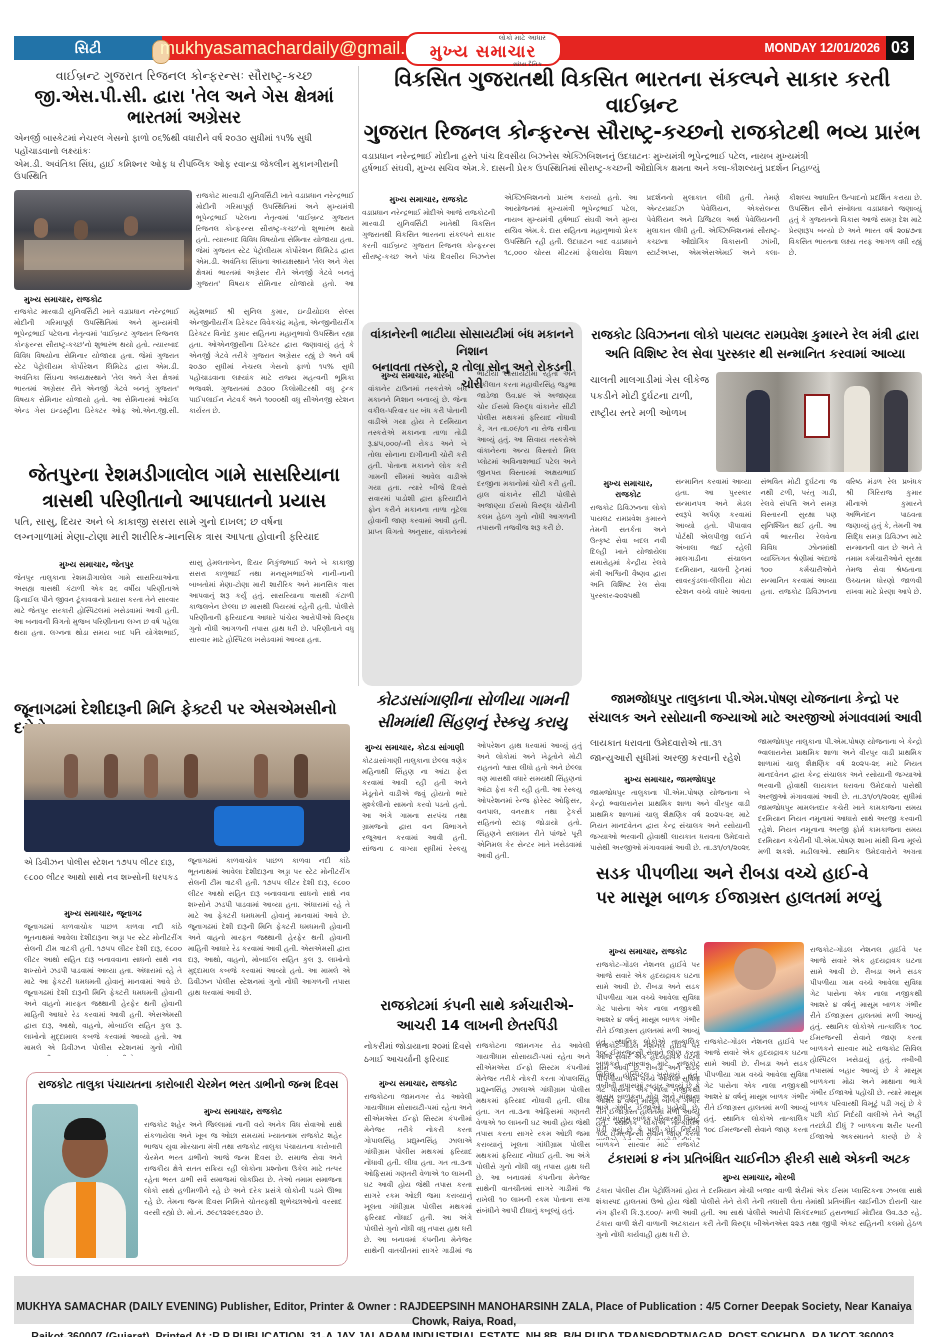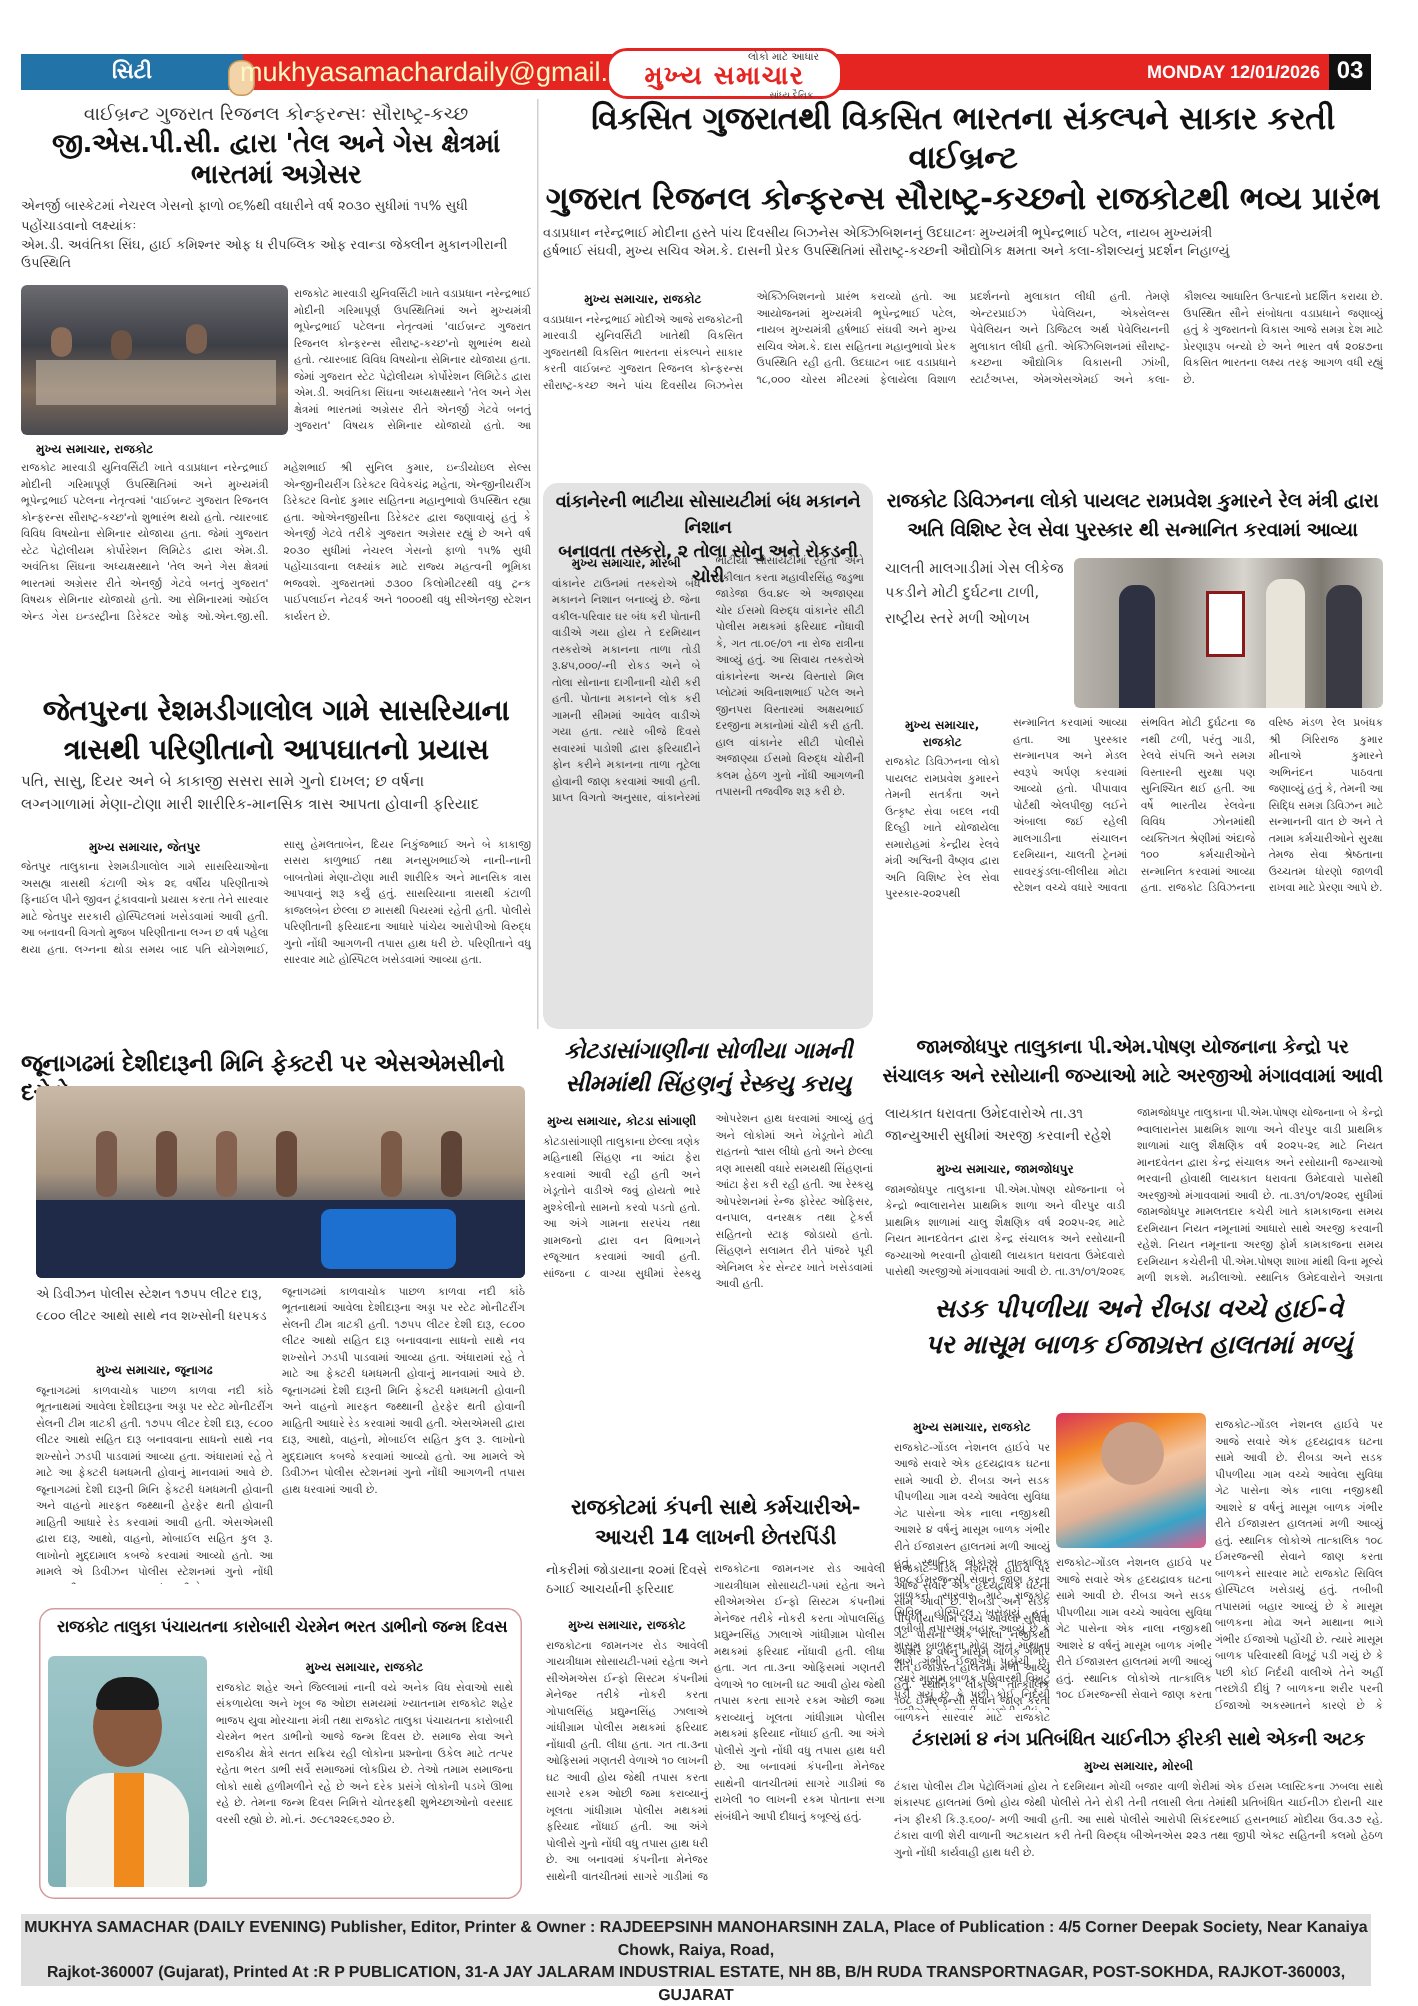--- a/index.html
+++ b/index.html
@@ -26,21 +26,21 @@
   .byline { font-size: 8px; font-weight: bold; text-align: center; color: #111; margin: 2px 0; }
   .body { font-size: 7.2px; line-height: 11px; color: #333; text-align: justify; overflow: hidden; }
   .cols2 { column-count: 2; column-gap: 10px; }
   .cols4 { column-count: 4; column-gap: 9px; }
   .photo { position: absolute; border-radius: 4px; overflow: hidden; }
   .rule { position: absolute; background: #cfcfcf; }
 
   .grey-box { position: absolute; background: #e3e3e3; border-radius: 10px; }
   .pink-box { position: absolute; border: 1.5px solid #d59aa0; border-radius: 10px; }
 
-  .footer { position: absolute; left: 14px; top: 1276px; width: 900px; height: 48px; background: #dedede; font-family: "Liberation Sans", sans-serif; font-weight: bold; font-size: 10.6px; color: #222; text-align: center; line-height: 15px; padding-top: 2px; }
+  .footer { position: absolute; left: 14px; top: 1276px; width: 900px; height: 48px; background: #dedede; font-family: "Liberation Sans", sans-serif; font-weight: bold; font-size: 10.6px; color: #222; text-align: center; line-height: 15px; padding-top: 23px; }
 </style>
 </head>
 <body>
 
 <div class="mast">
   <div class="mast-city">સિટી</div>
   <div class="mast-hand"></div>
   <div class="mast-email">mukhyasamachardaily@gmail.com</div>
   <div class="mast-logo">
     <div class="l1">લોકો માટે આધાર</div>
@@ -186,21 +186,21 @@
 </div>
 <div class="abs body" style="left:590px; top:772px; width:160px; height:82px;">
   <div class="byline">મુખ્ય સમાચાર, જામજોધપુર</div>
   <div>જામજોધપુર તાલુકાના પી.એમ.પોષણ યોજનાના બે કેન્દ્રો ભ્વાલારાનેસ પ્રાથમિક શાળા અને વીરપુર વાડી પ્રાથમિક શાળામાં ચાલુ શૈક્ષણિક વર્ષ ૨૦૨૫-૨૬ માટે નિયત માનદવેતન દ્વારા કેન્દ્ર સંચાલક અને રસોયાની જગ્યાઓ ભરવાની હોવાથી લાયકાત ધરાવતા ઉમેદવારો પાસેથી અરજીઓ મંગાવવામાં આવી છે. તા.૩૧/૦૧/૨૦૨૬ સુધીમાં જામજોધપુર મામલતદાર કચેરી ખાતે કામકાજના સમય દરમિયાન નિયત નમૂનામાં આધારો સાથે અરજી કરવાની રહેશે. નિયત નમૂનાના અરજી ફોર્મ કામકાજના સમય દરમિયાન કચેરીની પી.એમ.પોષણ શાખા માંથી વિના મૂલ્યે મળી શકશે. મહીલાઓ, સ્થાનિક ઉમેદવારોને અગ્રતા આપવામાં આવશે. સમય મર્યાદા બહાર આવેલ અરજીઓ સ્વીકારવામાં આવશે નહીં.</div>
 </div>
 <div class="abs body" style="left:758px; top:736px; width:164px; height:118px;">
   <div>જામજોધપુર તાલુકાના પી.એમ.પોષણ યોજનાના બે કેન્દ્રો ભ્વાલારાનેસ પ્રાથમિક શાળા અને વીરપુર વાડી પ્રાથમિક શાળામાં ચાલુ શૈક્ષણિક વર્ષ ૨૦૨૫-૨૬ માટે નિયત માનદવેતન દ્વારા કેન્દ્ર સંચાલક અને રસોયાની જગ્યાઓ ભરવાની હોવાથી લાયકાત ધરાવતા ઉમેદવારો પાસેથી અરજીઓ મંગાવવામાં આવી છે. તા.૩૧/૦૧/૨૦૨૬ સુધીમાં જામજોધપુર મામલતદાર કચેરી ખાતે કામકાજના સમય દરમિયાન નિયત નમૂનામાં આધારો સાથે અરજી કરવાની રહેશે. નિયત નમૂનાના અરજી ફોર્મ કામકાજના સમય દરમિયાન કચેરીની પી.એમ.પોષણ શાખા માંથી વિના મૂલ્યે મળી શકશે. મહીલાઓ, સ્થાનિક ઉમેદવારોને અગ્રતા આપવામાં આવશે. સમય મર્યાદા બહાર આવેલ અરજીઓ સ્વીકારવામાં આવશે નહીં.</div>
 </div>
 
 <div class="abs" style="left:588px; top:862px; width:334px;">
-  <div class="head" style="font-size:17px; line-height:1.4; text-align:center; padding-left:8px;font-style:italic;">
+  <div class="head" style="font-size:17px; line-height:1.4; text-align:left; padding-left:8px;">
     <div>સડક પીપળીયા અને રીબડા વચ્ચે હાઈ-વે</div>
     <div>પર માસૂમ બાળક ઈજાગ્રસ્ત હાલતમાં મળ્યું</div>
   </div>
 </div>
 <div class="abs body" style="left:596px; top:944px; width:104px; height:196px;">
   <div class="byline">મુખ્ય સમાચાર, રાજકોટ</div>
   <div>રાજકોટ-ગોંડલ નેશનલ હાઈવે પર આજે સવારે એક હૃદયદ્રાવક ઘટના સામે આવી છે. રીબડા અને સડક પીપળીયા ગામ વચ્ચે આવેલા સુવિધા ગેટ પાસેના એક નાલા નજીકથી આશરે ૪ વર્ષનું માસૂમ બાળક ગંભીર રીતે ઈજાગ્રસ્ત હાલતમાં મળી આવ્યું હતું. સ્થાનિક લોકોએ તાત્કાલિક ૧૦૮ ઈમરજન્સી સેવાને જાણ કરતા બાળકને સારવાર માટે રાજકોટ સિવિલ હોસ્પિટલ ખસેડાયું હતું. તબીબી તપાસમાં બહાર આવ્યું છે કે માસૂમ બાળકના મોઢા અને માથાના ભાગે ગંભીર ઈજાઓ પહોંચી છે. ત્યારે માસૂમ બાળક પરિવારથી વિખૂટું પડી ગયું છે કે પછી કોઈ નિર્દયી વાલીએ તેને અહીં તરછોડી દીધું ? બાળકના શરીર પરની ઈજાઓ અકસ્માતને કારણે છે કે કોઈએ જાણી જોઈને આ કૃત્ય કર્યું છે તે અંગે પોલીસ તપાસ ચાલી રહી છે. હાલ બાળકની ઓળખ મેળવવા પોલીસ દ્વારા સોશિયલ મીડિયા મારફત અપીલ કરવામાં આવી છે.</div>
 </div>
 <div class="photo" style="left:704px; top:942px; width:100px; height:90px; background:linear-gradient(160deg,#d9345a 0%,#f28a2a 25%,#f4c5a0 45%,#e0b196 60%,#39a3c8 80%,#e45b8a 100%);">
   <div style="position:absolute; left:30px; top:6px; width:42px; height:42px; border-radius:50%; background:#caa088;"></div>

